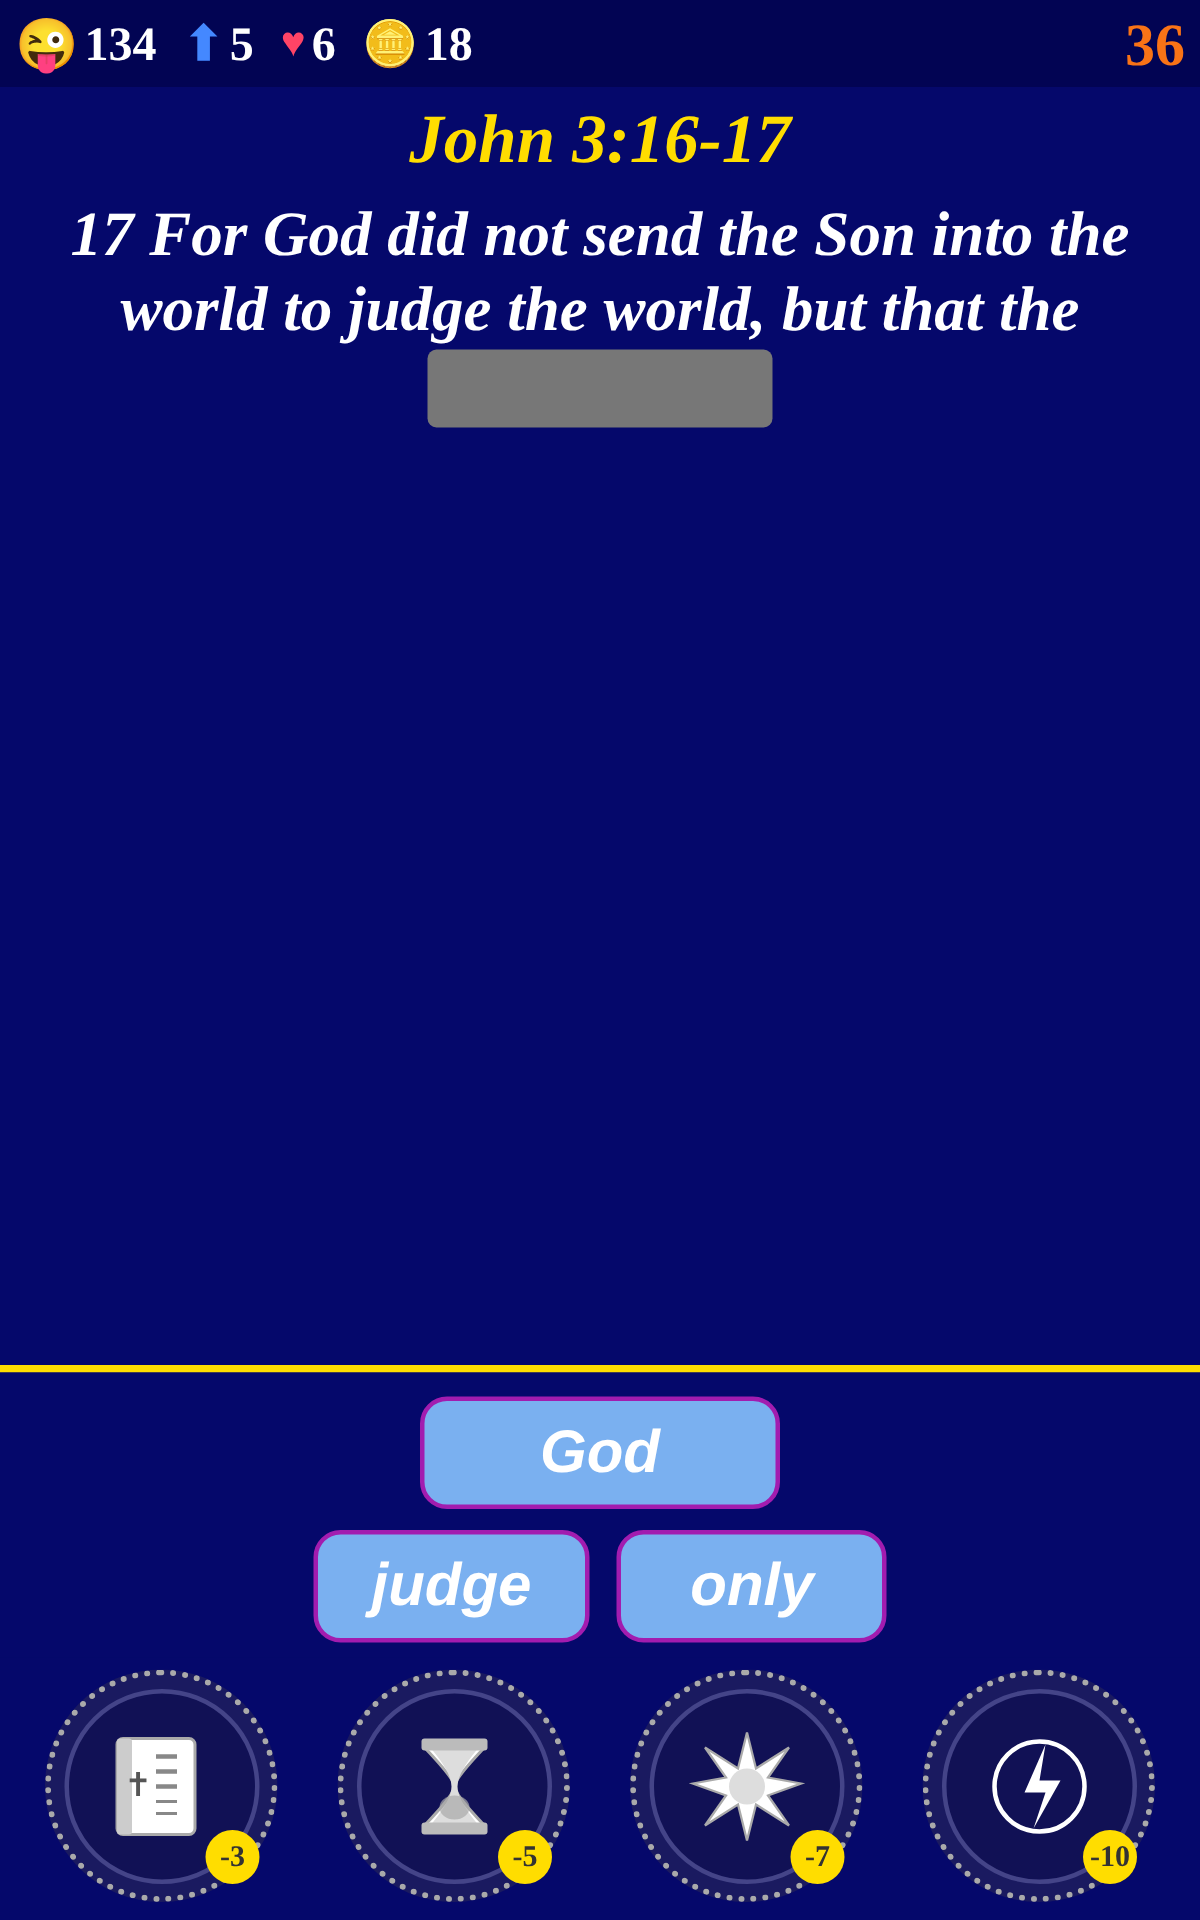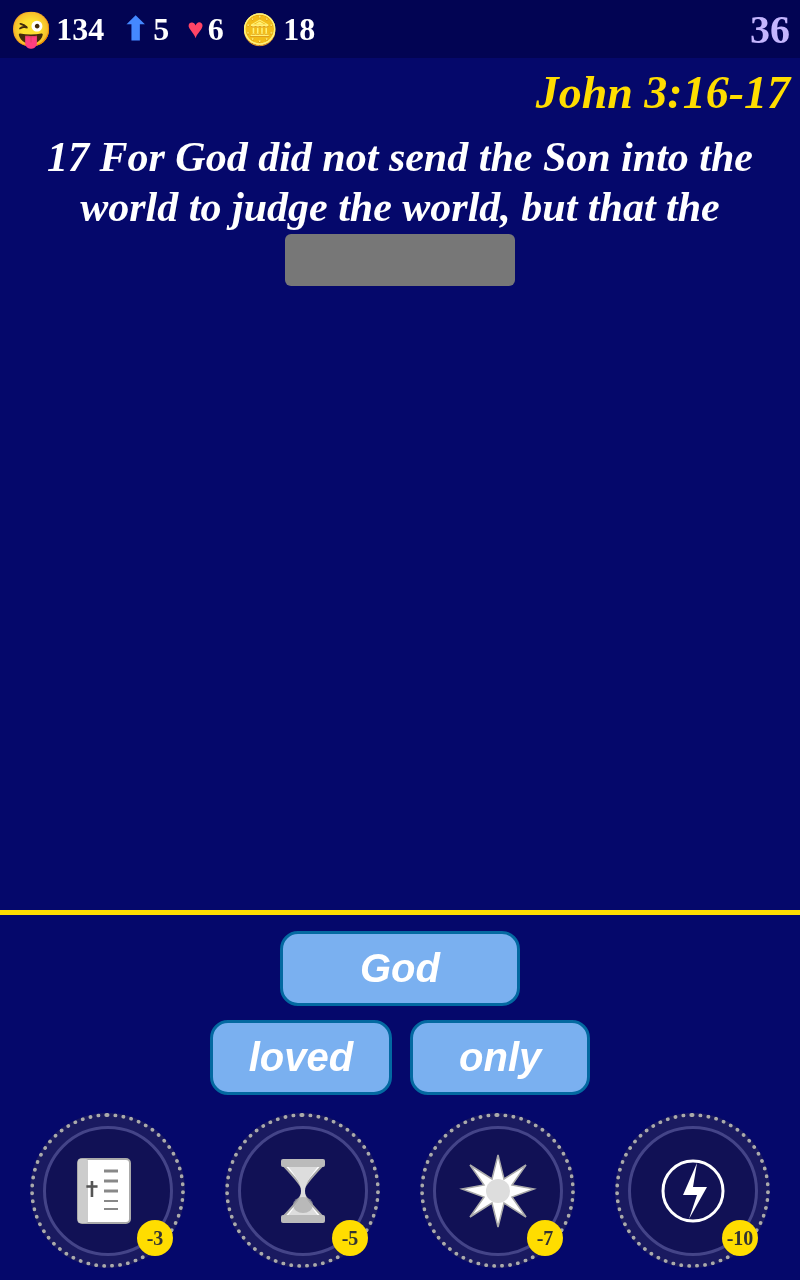--- a/index.html
+++ b/index.html
@@ -53,26 +53,26 @@
       color: #4488ff;
       font-size: 32px;
     }
 
     .heart { color: #ff4466; font-size: 28px; }
     .coin { font-size: 30px; }
 
     .header-score {
       font-size: 40px;
       font-weight: bold;
-      color: #c4b5fd;
+      color: #f97316;
     }
 
     
     .verse-title {
-      text-align: right;
+      text-align: center;
       font-size: 46px;
       font-style: italic;
       font-weight: bold;
       color: #ffdd00;
       padding: 8px 10px 4px;
     }
 
     
     .verse-area {
       flex: 1;
@@ -145,21 +145,21 @@
     }
 
     .answer-row {
       display: flex;
       justify-content: center;
       gap: 18px;
     }
 
     .answer-btn {
       background: #7ab0f0;
-      border: 3px solid #0369a1;
+      border: 3px solid #a21caf;
       border-radius: 18px;
       color: white;
       font-size: 40px;
       font-style: italic;
       font-weight: bold;
       padding: 12px 36px;
       min-width: 180px;
       text-align: center;
       cursor: pointer;
     }
@@ -259,21 +259,21 @@
     </div>
   </div>
 
   <div class="yellow-divider"></div>
 
   <div class="answers-area">
     <div class="answer-row">
       <button class="answer-btn answer-btn-wide">God</button>
     </div>
     <div class="answer-row">
-      <button class="answer-btn">loved</button>
+      <button class="answer-btn">judge</button>
       <button class="answer-btn">only</button>
     </div>
   </div>
 
   <div class="bottom-toolbar">
 
     <div class="tool-btn">
       <div class="tool-inner">
         <svg class="icon-svg" viewBox="0 0 80 80" fill="none">
           <rect x="10" y="8" width="52" height="64" rx="4" fill="white" stroke="#aaa" stroke-width="2"></rect>

